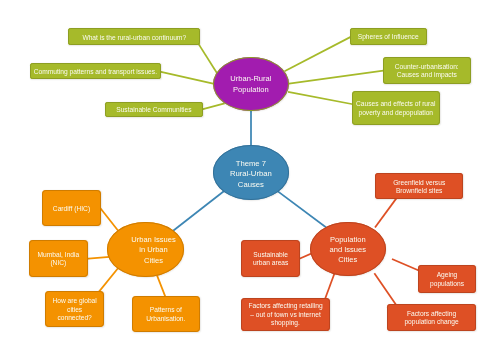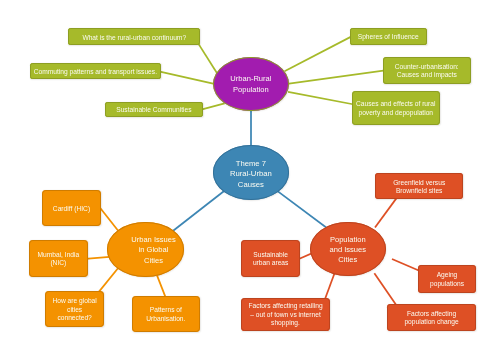--- a/index.html
+++ b/index.html
@@ -84,21 +84,21 @@
     <div class="node box" style="left: 241px; top: 297.5px; width: 89px; height: 33.3px; background: rgb(222, 80, 37); --edge: #bc441f; box-shadow: rgba(40, 30, 10, 0.1) 0.6px 0.9px 1.4px; font-size: 6.65px; line-height: 8.6px; border-radius: 3.6px;">
       <div class="label" style="transform: translateY(0.9px);"><span>Factors affecting retailing</span><br><span>– out of town vs internet</span><br><span>shopping.</span></div>
     </div>
     <div class="node box" style="left: 387.4px; top: 303.5px; width: 88.3px; height: 27.2px; background: rgb(222, 80, 37); --edge: #bc441f; box-shadow: rgba(40, 30, 10, 0.1) 0.6px 0.9px 1.4px; font-size: 6.65px; line-height: 8.6px; border-radius: 3.2px;">
       <div class="label" style="transform: translateY(0.9px);"><span>Factors affecting</span><br><span>population change</span></div>
     </div>
     <div class="node ellipse" style="left: 212.9px; top: 56.6px; width: 76px; height: 54px; background: #a21caf; --edge: #8d9e23; box-shadow: rgba(40, 30, 10, 0.1) 0.6px 0.9px 1.4px; font-size: 7.56px; line-height: 10.15px;">
       <div class="label" style="transform: translateY(1.4px);"><span>Urban-Rural</span><br><span>Population</span></div>
     </div>
     <div class="node ellipse" style="left: 107.3px; top: 222.4px; width: 76.4px; height: 54.2px; background: rgb(244, 146, 0); --edge: #cf7c00; box-shadow: rgba(40, 30, 10, 0.1) 0.6px 0.9px 1.4px; font-size: 7.56px; line-height: 10.15px;">
-      <div class="label" style="transform: translateY(1.4px); padding-left: 16px;"><span>Urban Issues</span><br><span>in Global</span><br><span>Cities</span></div>
+      <div class="label" style="transform: translateY(1.4px); padding-left: 16px;"><span>Urban Issues</span><br><span>in Urban</span><br><span>Cities</span></div>
     </div>
     <div class="node ellipse" style="left: 310px; top: 222.2px; width: 75.5px; height: 54.2px; background: rgb(222, 80, 37); --edge: #bc441f; box-shadow: rgba(40, 30, 10, 0.1) 0.6px 0.9px 1.4px; font-size: 7.56px; line-height: 10.15px;">
       <div class="label" style="transform: translateY(1.4px);"><span>Population</span><br><span>and Issues</span><br><span>Cities</span></div>
     </div>
     <div class="node ellipse" style="left: 212.7px; top: 145.4px; width: 76.4px; height: 54.2px; background: rgb(61, 134, 180); --edge: #337199; box-shadow: rgba(40, 30, 10, 0.1) 0.6px 0.9px 1.4px; font-size: 7.7px; line-height: 10.35px;">
       <div class="label" style="transform: translateY(1.5px);"><span>Theme 7</span><br><span>Rural-Urban</span><br><span>Causes</span></div>
     </div>
   </div>
 
 </body></html>

